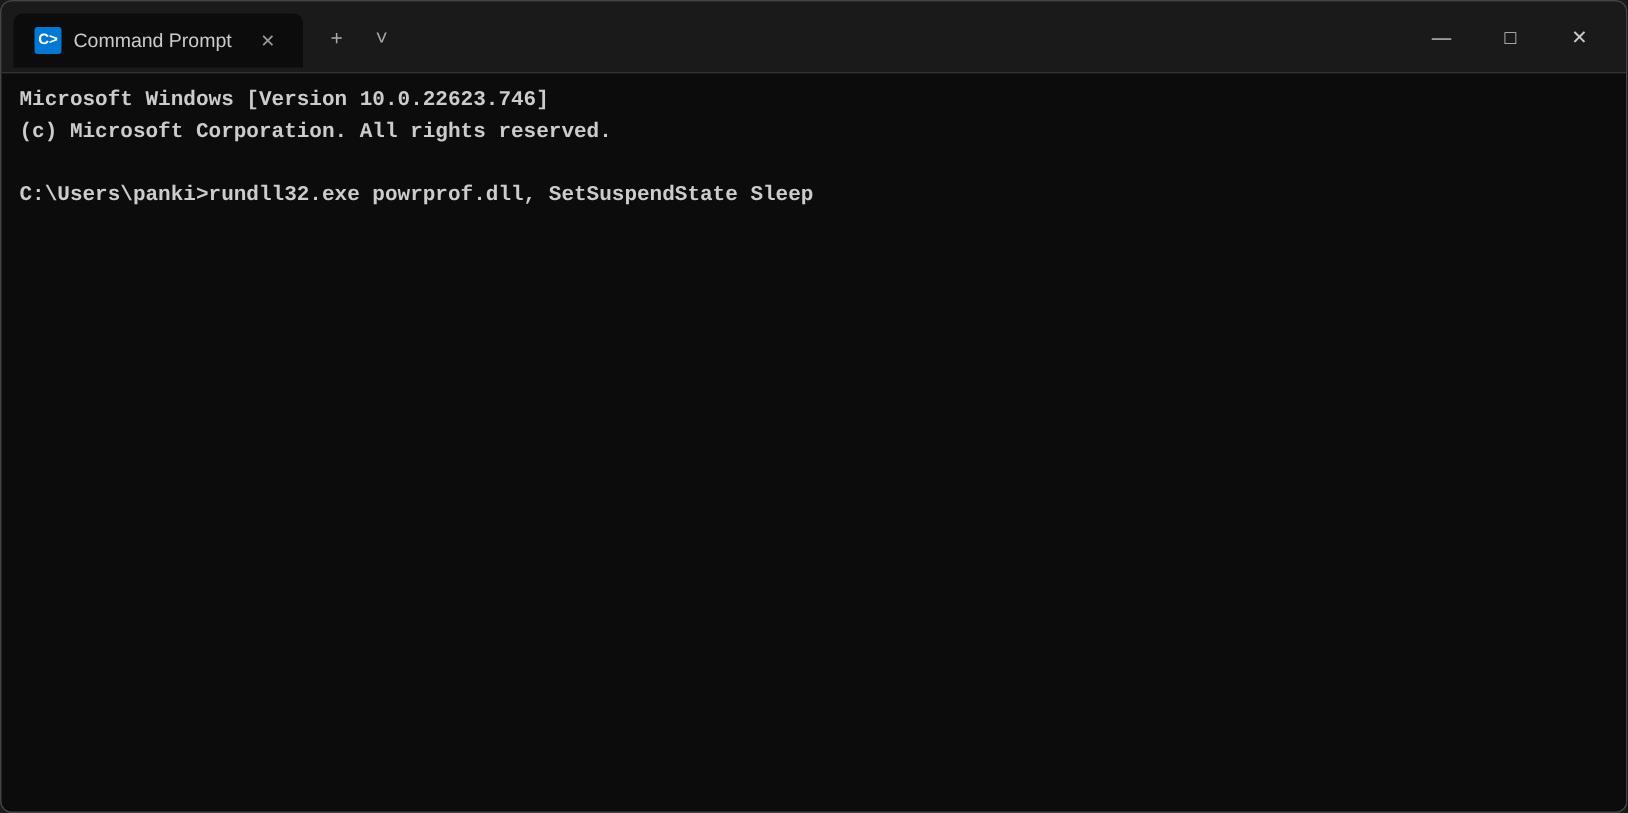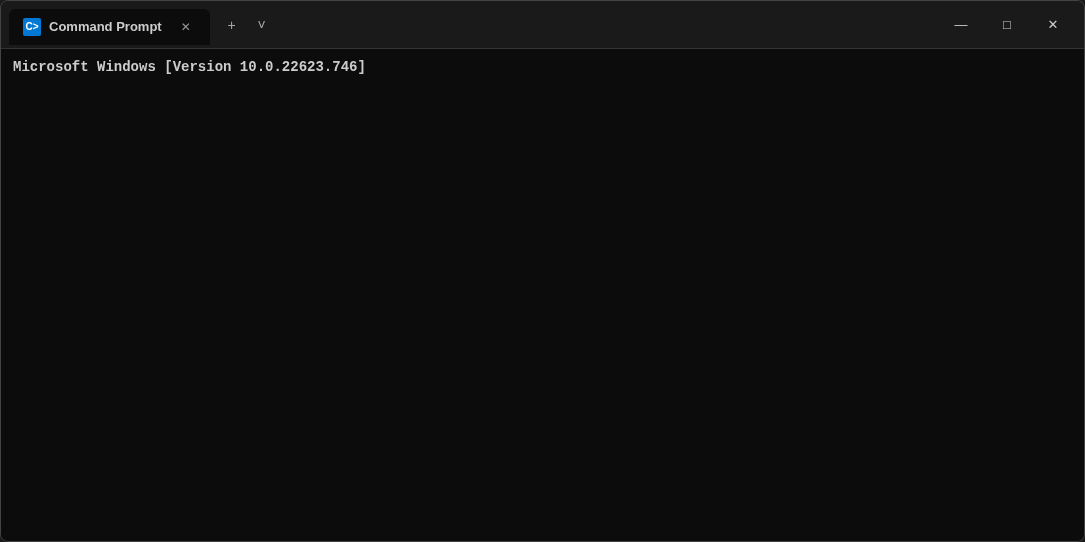--- a/index.html
+++ b/index.html
@@ -64,21 +64,20 @@
       color: white;
       font-weight: bold;
       border-radius: 2px;
       flex-shrink: 0;
     }
 
     .tab-title {
       font-size: 13px;
       color: #cccccc;
       white-space: nowrap;
-      font-weight: bold;
     }
 
     .close-btn {
       width: 20px;
       height: 20px;
       display: flex;
       align-items: center;
       justify-content: center;
       border-radius: 4px;
       cursor: pointer;
@@ -178,15 +177,17 @@
         <span>□</span>
       </div>
       <div class="window-btn close-window">
         <span>✕</span>
       </div>
     </div>
   </div>
 
   <div class="terminal-body">
     <div class="terminal-line">Microsoft Windows [Version 10.0.22623.746]</div>
+    <div class="terminal-line">(c) Microsoft Corporation. All rights reserved.</div>
     <div class="blank-line"></div>
+    <div class="terminal-line">C:\Users\panki&gt;rundll32.exe powrprof.dll, SetSuspendState Sleep</div>
   </div>
 </div>
 
 </body></html>

